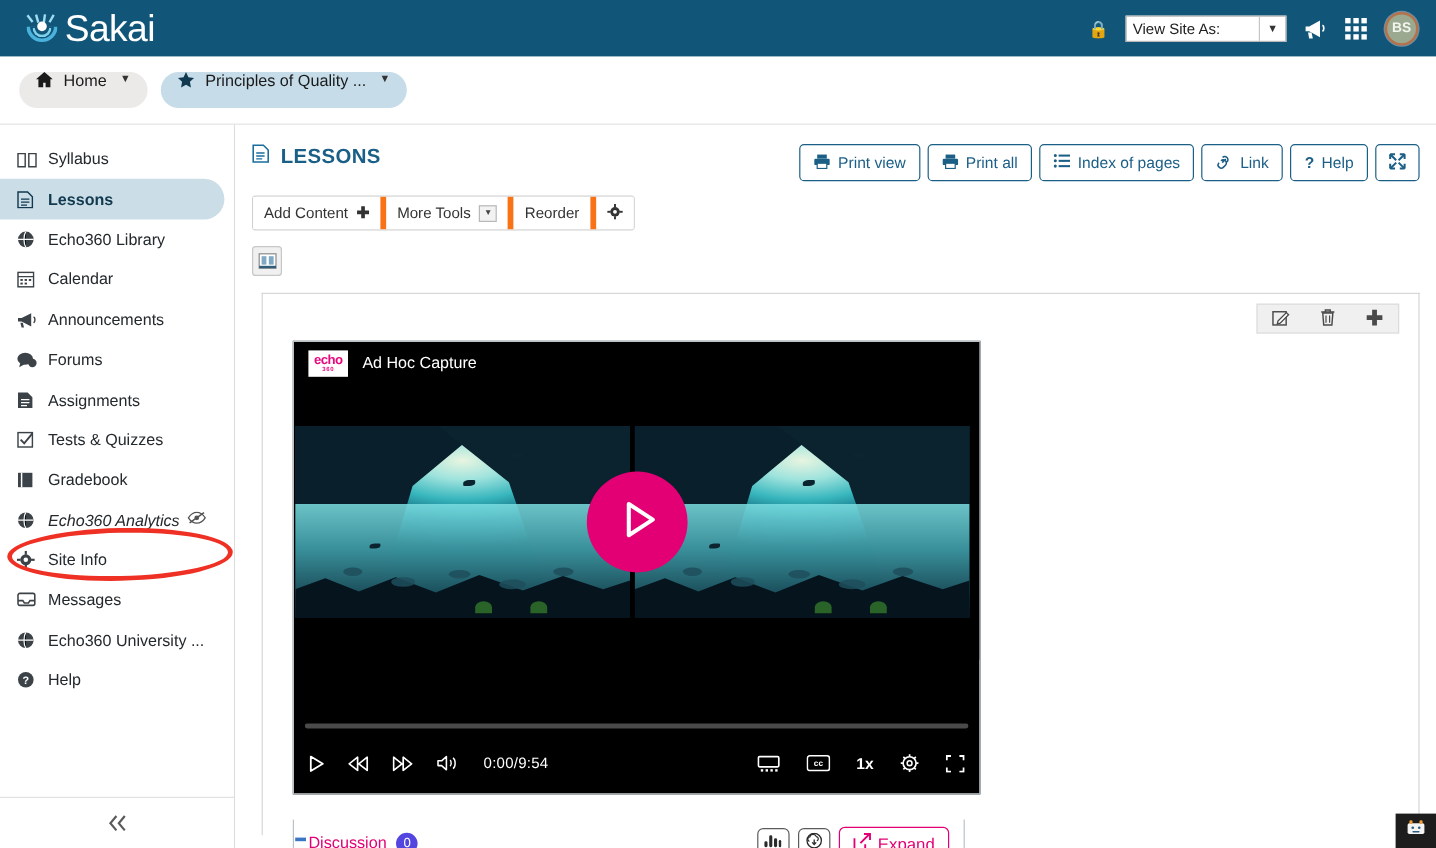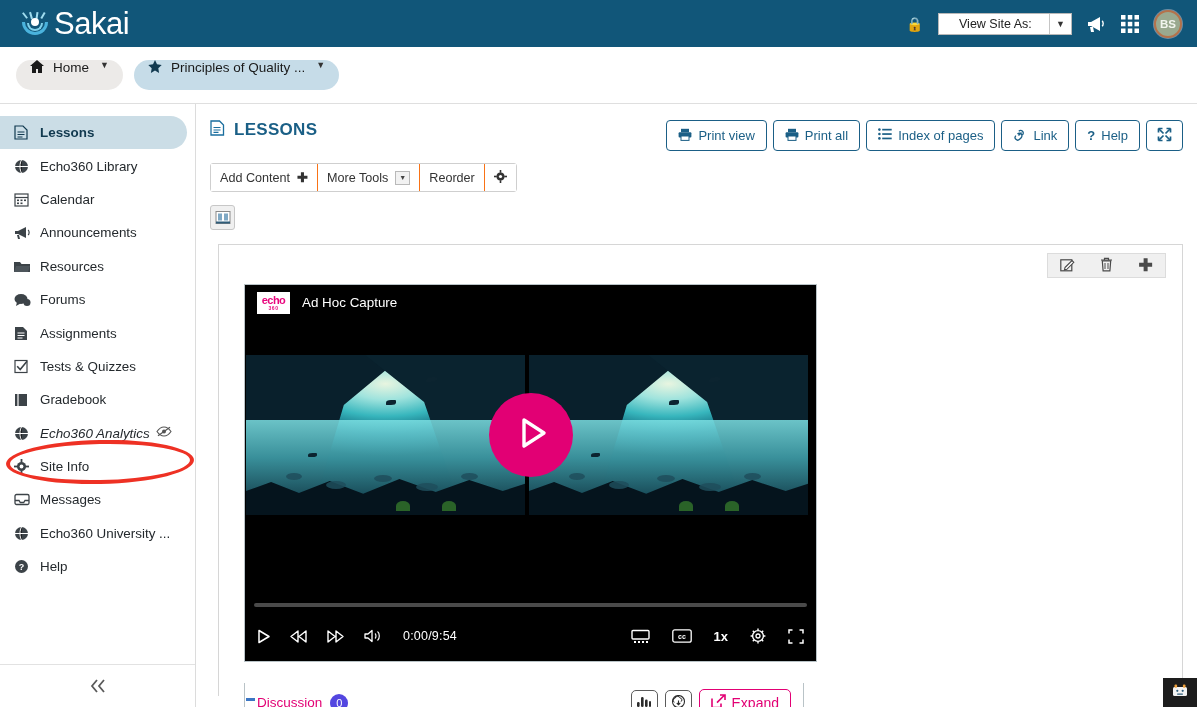--- a/index.html
+++ b/index.html
@@ -33,21 +33,21 @@
   #logo-mark .ray {
     position: absolute; background: #9fdcef; width: 2px; height: 7px; bottom: 20px;
   }
   #logo-text { color: #fff; font-size: 31px; letter-spacing: -0.5px; line-height: 0.95; margin-left: 2px; }
   #topbar-right { margin-left: auto; display: flex; align-items: center; gap: 14px; padding-right: 15px; }
   .lock-icon { color: #fff; font-size: 14px; }
   #site-select {
     display: flex; align-items: center; width: 134px; height: 22px;
     background: #fff; border: 1px solid #b8b8b8; font-size: 12.5px; color: #222;
   }
-  #site-select .val { padding-left: 20px; flex: 1; white-space: nowrap; overflow: hidden; }
+  #site-select .val { padding-left: 5px; flex: 1; white-space: nowrap; overflow: hidden; }
   #site-select .caret-box {
     width: 22px; height: 20px; border-left: 1px solid #c5c5c5;
     display: flex; align-items: center; justify-content: center; font-size: 9px; color: #333;
   }
   .tb-icon { color: #fff; display: flex; align-items: center; justify-content: center; }
   #avatar {
     width: 28px; height: 28px; border-radius: 50%; background: #9aa98f;
     color: #f2f5ee; font-size: 11.5px; font-weight: bold;
     display: flex; align-items: center; justify-content: center;
     border: 2px solid #b5724a; box-shadow: 0 0 0 1px #6f8ea3;
@@ -107,21 +107,21 @@
   #head-buttons { margin-left: auto; display: flex; gap: 6px; }
   .hbtn {
     display: flex; align-items: center; gap: 6px; height: 31px; padding: 0 11px;
     border: 1px solid #1b5f86; border-radius: 4px; background: #fff;
     color: #1b5f86; font-size: 13px; cursor: pointer; white-space: nowrap;
   }
   .hbtn.icon-only { padding: 0 10px; }
   #toolbar { display: flex; margin: 12px 0 0 14px; border: 1px solid #cfcfcf; border-radius: 3px; width: max-content; }
   .tbtn {
     display: flex; align-items: center; gap: 7px; height: 27px; padding: 0 9px;
-    font-size: 12.6px; color: #333; border-right: 1px solid #f97316; cursor: pointer; background:#fff;
+    font-size: 12.6px; color: #333; border-right: 5px solid #f97316; cursor: pointer; background:#fff;
   }
   .tbtn:last-child { border-right: none; }
   .minicaret { border: 1px solid #b9b9b9; background: #f2f2f2; width: 15px; height: 14px; display: flex; align-items: center; justify-content: center; font-size: 7px; color: #444; }
   #layout-toggle {
     margin: 13px 0 0 14px; width: 25px; height: 25px; border: 1px solid #c7c7c7;
     background: #f0f0f0; border-radius: 3px; display: flex; align-items: center; justify-content: center; cursor: pointer;
   }
   #layout-toggle svg { display: block; }
   
   #lesson-card {
@@ -274,20 +274,28 @@
     <span>Principles of Quality ...</span>
     <span class="chev">▼</span>
   </div>
 </div>
 
 <div id="body-row">
 
   <div id="sidebar">
     <div id="navlist">
 
+      <div class="nav-item">
+        <span class="ni">
+          <svg width="17" height="14" viewBox="0 0 17 14">
+              <path d="M1 2h6v11H1zM10 2h6v11h-6z" fill="none" stroke="#3c4348" stroke-width="1.2"></path>
+            </svg>
+        </span>
+        <span>Syllabus</span>
+      </div>
 
       <div class="nav-item active">
         <span class="ni">
           <svg width="14" height="15" viewBox="0 0 14 15">
               <path d="M1 1h8l4 4v9H1z" fill="none" stroke="#11394f" stroke-width="1.2"></path>
               <path d="M3.5 7h7M3.5 9.5h7M3.5 12h5" stroke="#11394f" stroke-width="1"></path>
             </svg>
         </span>
         <span>Lessons</span>
       </div>
@@ -323,29 +331,20 @@
         <span class="ni">
           <svg width="17" height="15" viewBox="0 0 17 15">
               <path d="M1 6h3l8-4v11l-8-4H1z" fill="#3c4348"></path>
               <path d="M3 10l1 4h2l-1-4z" fill="#3c4348"></path>
               <path d="M14 5c1.5.8 1.5 4.2 0 5" stroke="#3c4348" stroke-width="1.2" fill="none"></path>
             </svg>
         </span>
         <span>Announcements</span>
       </div>
 
-      <div class="nav-item">
-        <span class="ni">
-          <svg width="17" height="13" viewBox="0 0 17 13">
-              <path d="M0 2h6l1.5 2H16v8H0z" fill="#3c4348"></path>
-              <path d="M2 6h14l-2 6H0z" fill="#4d555b"></path>
-            </svg>
-        </span>
-        <span>Resources</span>
-      </div>
 
       <div class="nav-item">
         <span class="ni">
           <svg width="17" height="14" viewBox="0 0 17 14">
               <ellipse cx="7" cy="6" rx="6.5" ry="5" fill="#3c4348"></ellipse>
               <path d="M3 9l-1 4 4.5-2.5z" fill="#3c4348"></path>
               <circle cx="13" cy="9.5" r="3.5" fill="#3c4348"></circle>
             </svg>
         </span>
         <span>Forums</span>

